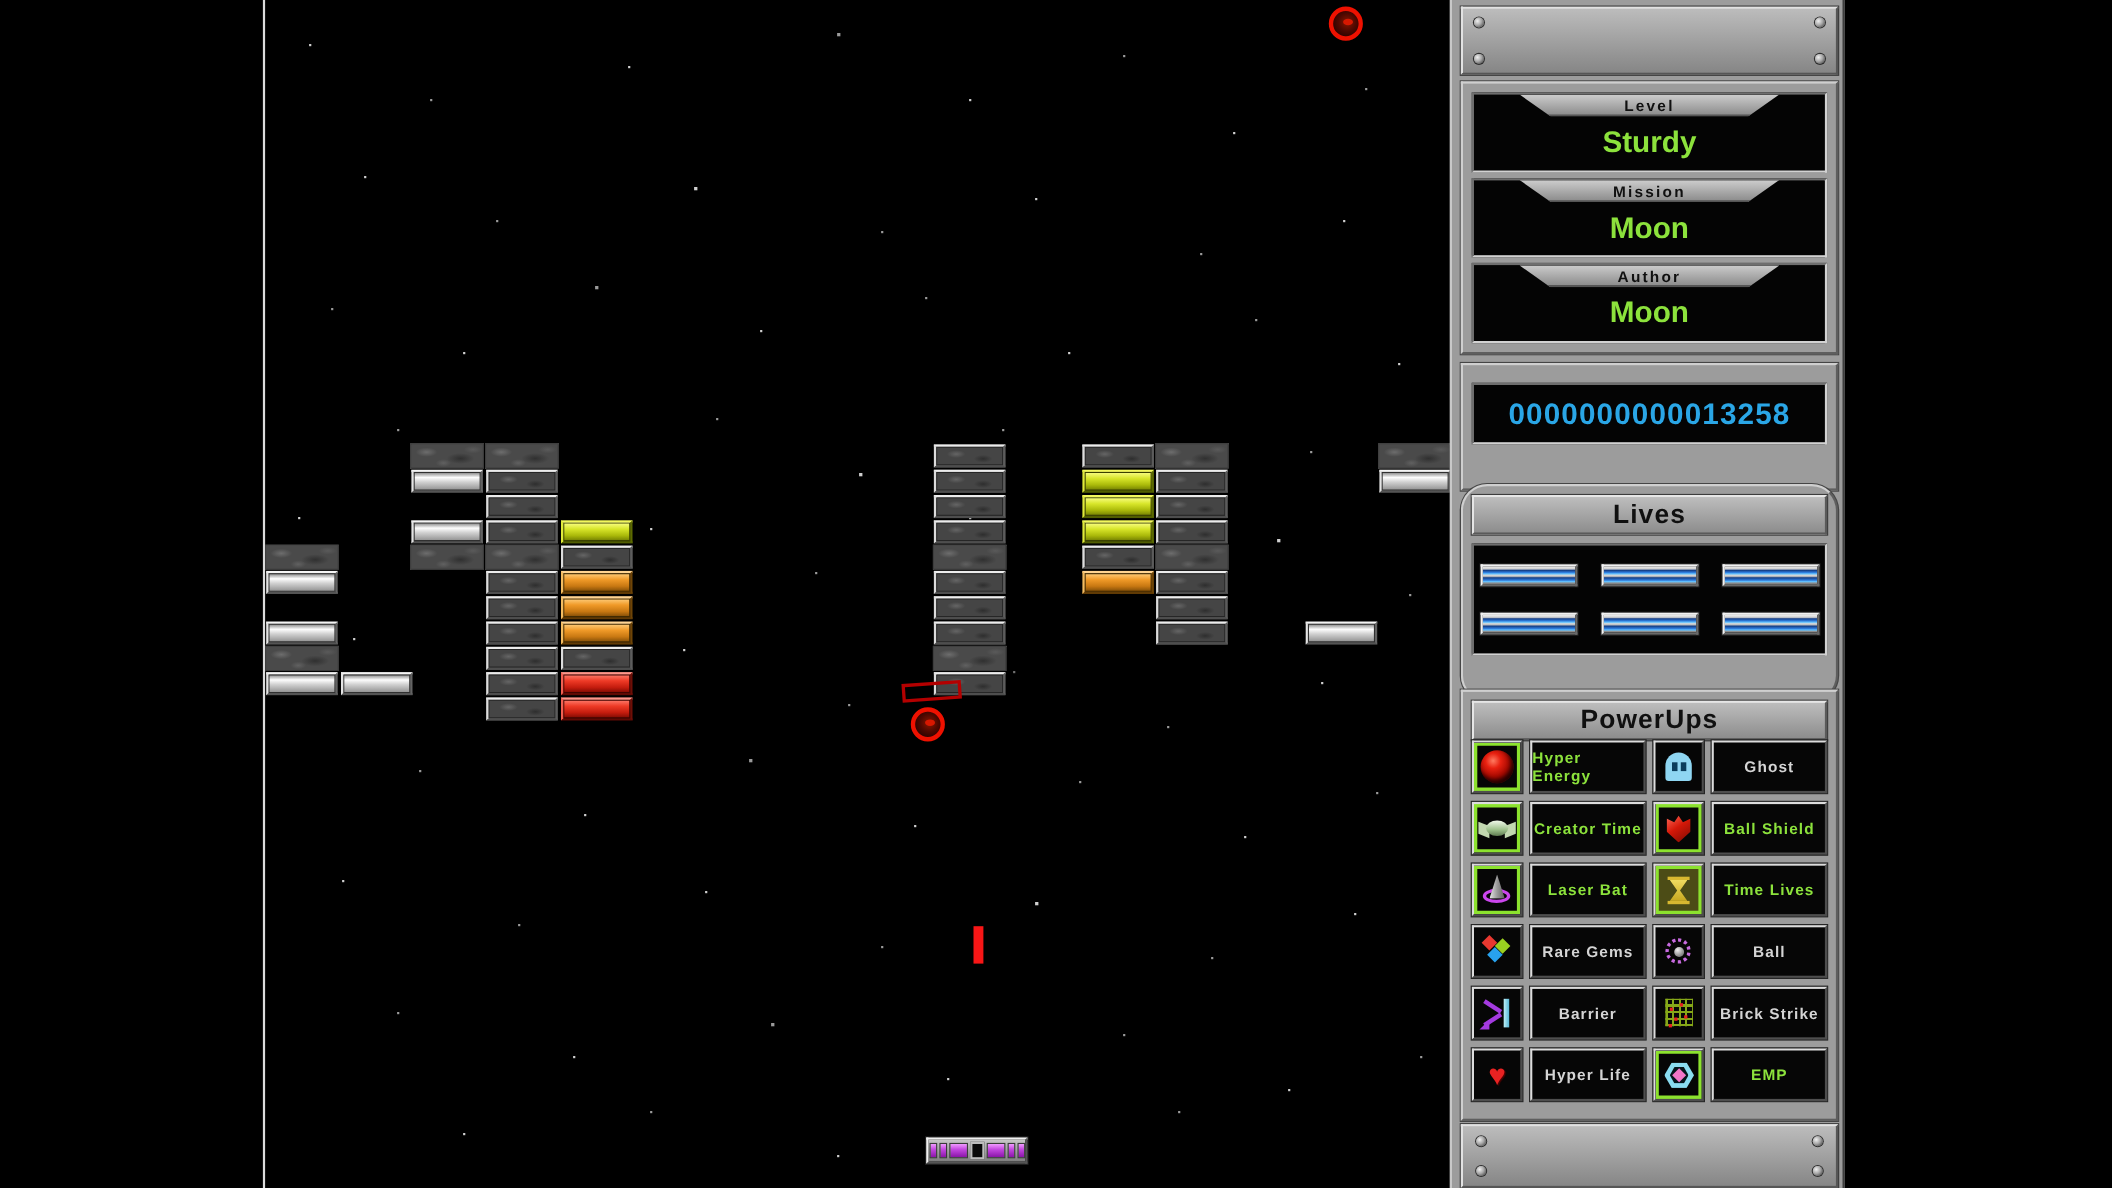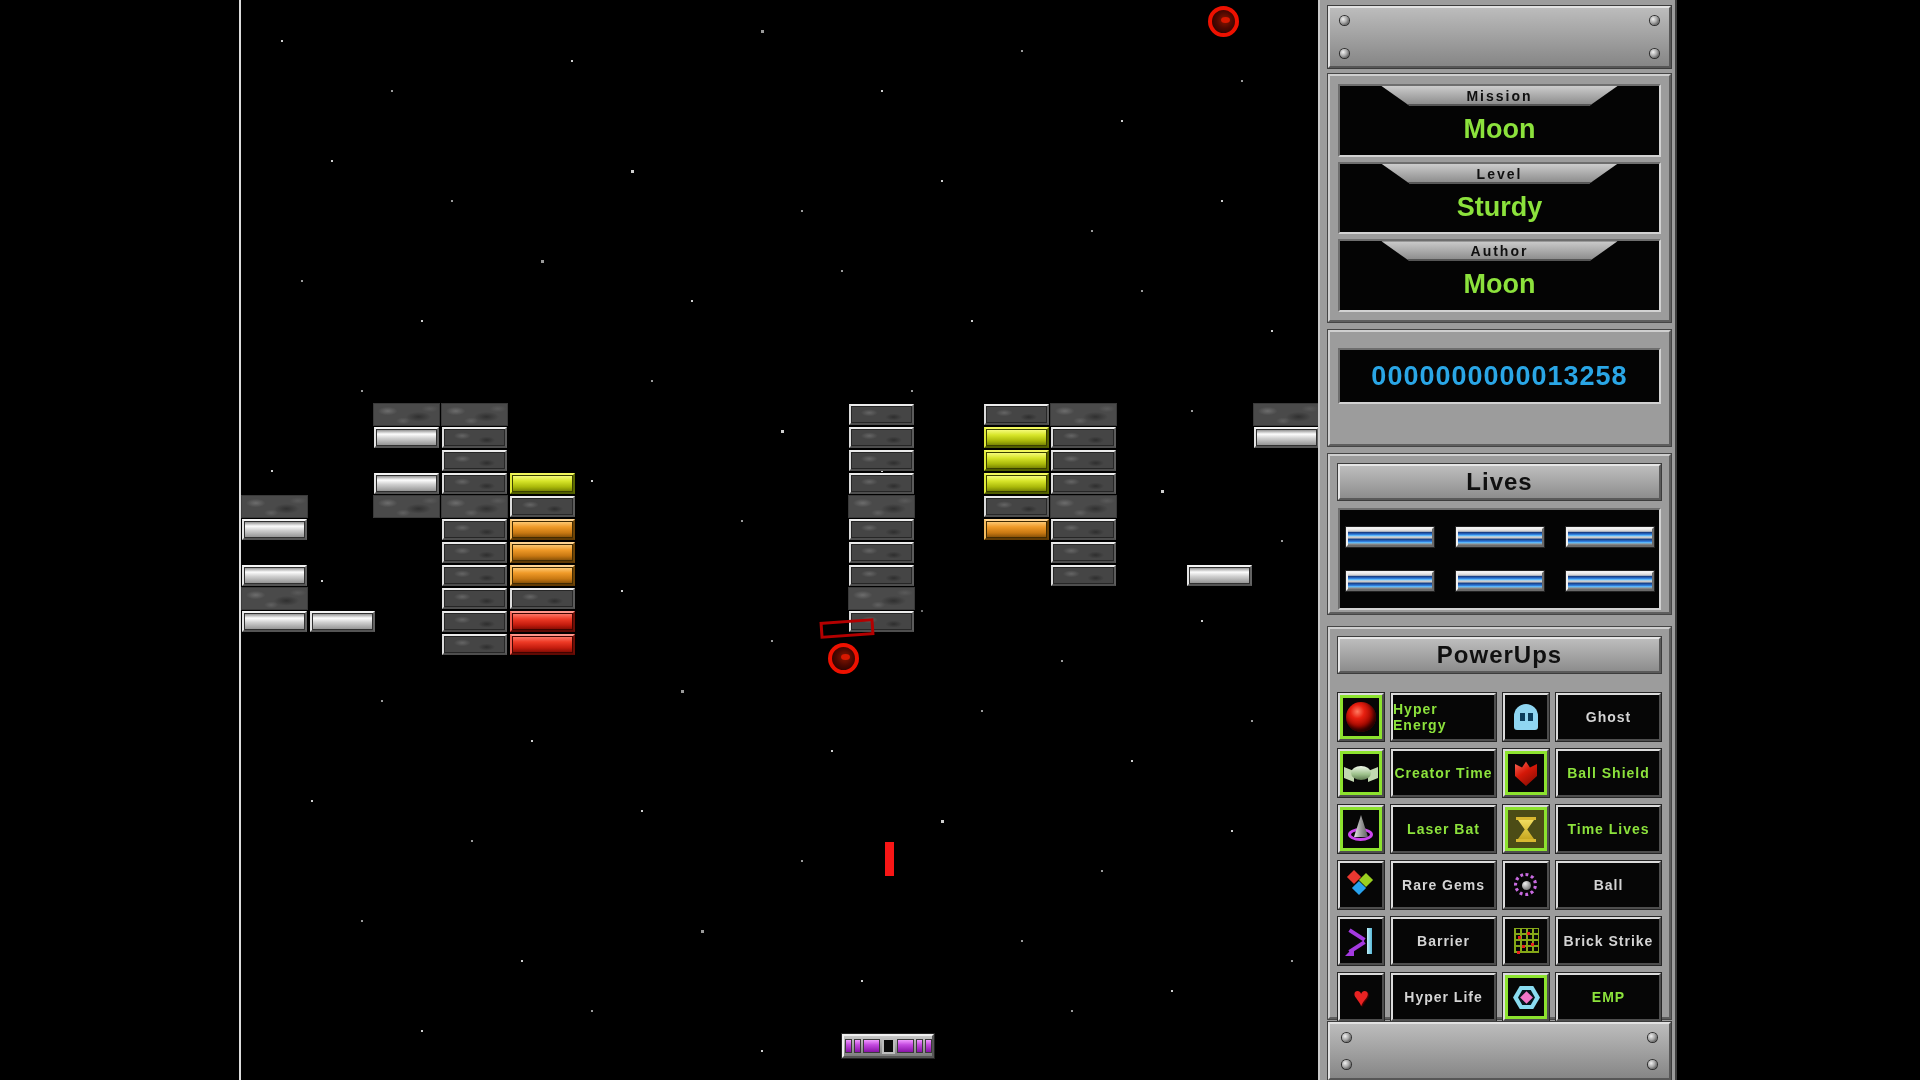--- a/index.html
+++ b/index.html
@@ -78,31 +78,31 @@
   .ival{position:absolute;left:0;right:0;top:28px;text-align:center;font-size:27px;font-weight:bold;color:#8ce23c;}
 
   .bar{height:36px;box-sizing:border-box;background:linear-gradient(180deg,#bdbdbd,#8d8d8d);
        border:2px solid;border-color:#e6e6e6 #5a5a5a #5a5a5a #e6e6e6;box-shadow:0 0 0 1px #3c3c3c;
        display:flex;align-items:center;justify-content:center;font-weight:bold;font-size:24px;color:#101010;letter-spacing:1px;}
   .score-panel{top:330px;height:116px;}
   .display{margin-top:8px;height:56px;background:#040404;border:2px solid;border-color:#6e6e6e #d2d2d2 #d2d2d2 #6e6e6e;
            box-sizing:border-box;display:flex;align-items:center;justify-content:center;}
   .score-text{font-size:27px;font-weight:bold;color:#2aa6e6;letter-spacing:1px;}
 
-  .lives-panel{top:454px;height:160px;}
+  .lives-panel{top:440px;height:198px;border-radius:24px;}
   .lives-area{margin-top:8px;height:102px;background:#040404;border:2px solid;border-color:#6e6e6e #d2d2d2 #d2d2d2 #6e6e6e;
               box-sizing:border-box;display:flex;flex-wrap:wrap;justify-content:center;align-content:center;
               column-gap:22px;row-gap:24px;}
   .life{width:88px;height:20px;box-sizing:border-box;border:2px solid;border-color:#f2f2f2 #6a6a6a #6a6a6a #f2f2f2;
         box-shadow:0 0 0 1px #222;
         background:linear-gradient(180deg,#efefef 0%,#cfcfcf 14%,#163e86 22%,#2f7ddd 34%,#66c4ff 42%,#d8d8d8 50%,
                    #bdbdbd 56%,#163e86 64%,#2f7ddd 78%,#66c4ff 86%,#8f8f8f 94%,#777777 100%);}
 
   .powerups-panel{top:627px;height:392px;}
-  .pu-grid{margin-top:20px;display:grid;grid-template-columns:46px 1fr 46px 1fr;column-gap:7px;row-gap:8px;
+  .pu-grid{margin-top:0;display:grid;grid-template-columns:46px 1fr 46px 1fr;column-gap:7px;row-gap:8px;
            grid-auto-rows:48px;}
   .pu-btn{background:#060606;border:2px solid;border-color:#dcdcdc #4e4e4e #4e4e4e #dcdcdc;outline:1px solid #262626;
           box-sizing:border-box;position:relative;display:flex;align-items:center;justify-content:center;}
   .pu-ico.active{box-shadow:inset 0 0 0 3px #8ce22e;}
   .pu-label span{font-size:14px;font-weight:bold;color:#d4d4d4;letter-spacing:1px;}
   .pu-label.active span{color:#8ce23c;}
   .pu-ico.ic-time-warp{background:#4c4c16;}
 
   .pico{width:36px;height:36px;position:relative;}
   .pico i{position:absolute;display:block;}
@@ -394,26 +394,26 @@
 
     <div class="plate header-plate">
       <span class="screw" style="left:10px;top:8px"></span>
       <span class="screw" style="right:10px;top:8px"></span>
       <span class="screw" style="left:10px;bottom:8px"></span>
       <span class="screw" style="right:10px;bottom:8px"></span>
     </div>
 
     <div class="panel info-panel">
       <div class="info-box">
+        <div class="tab">Level</div>
+        <div class="ival">Sturdy</div>
+      </div>
+      <div class="info-box">
         <div class="tab">Mission</div>
         <div class="ival">Moon</div>
-      </div>
-      <div class="info-box">
-        <div class="tab">Level</div>
-        <div class="ival">Sturdy</div>
       </div>
       <div class="info-box">
         <div class="tab">Author</div>
         <div class="ival">Moon</div>
       </div>
     </div>
 
     <div class="panel score-panel">
       <div class="display">
         <span class="score-text">0000000000013258</span>

